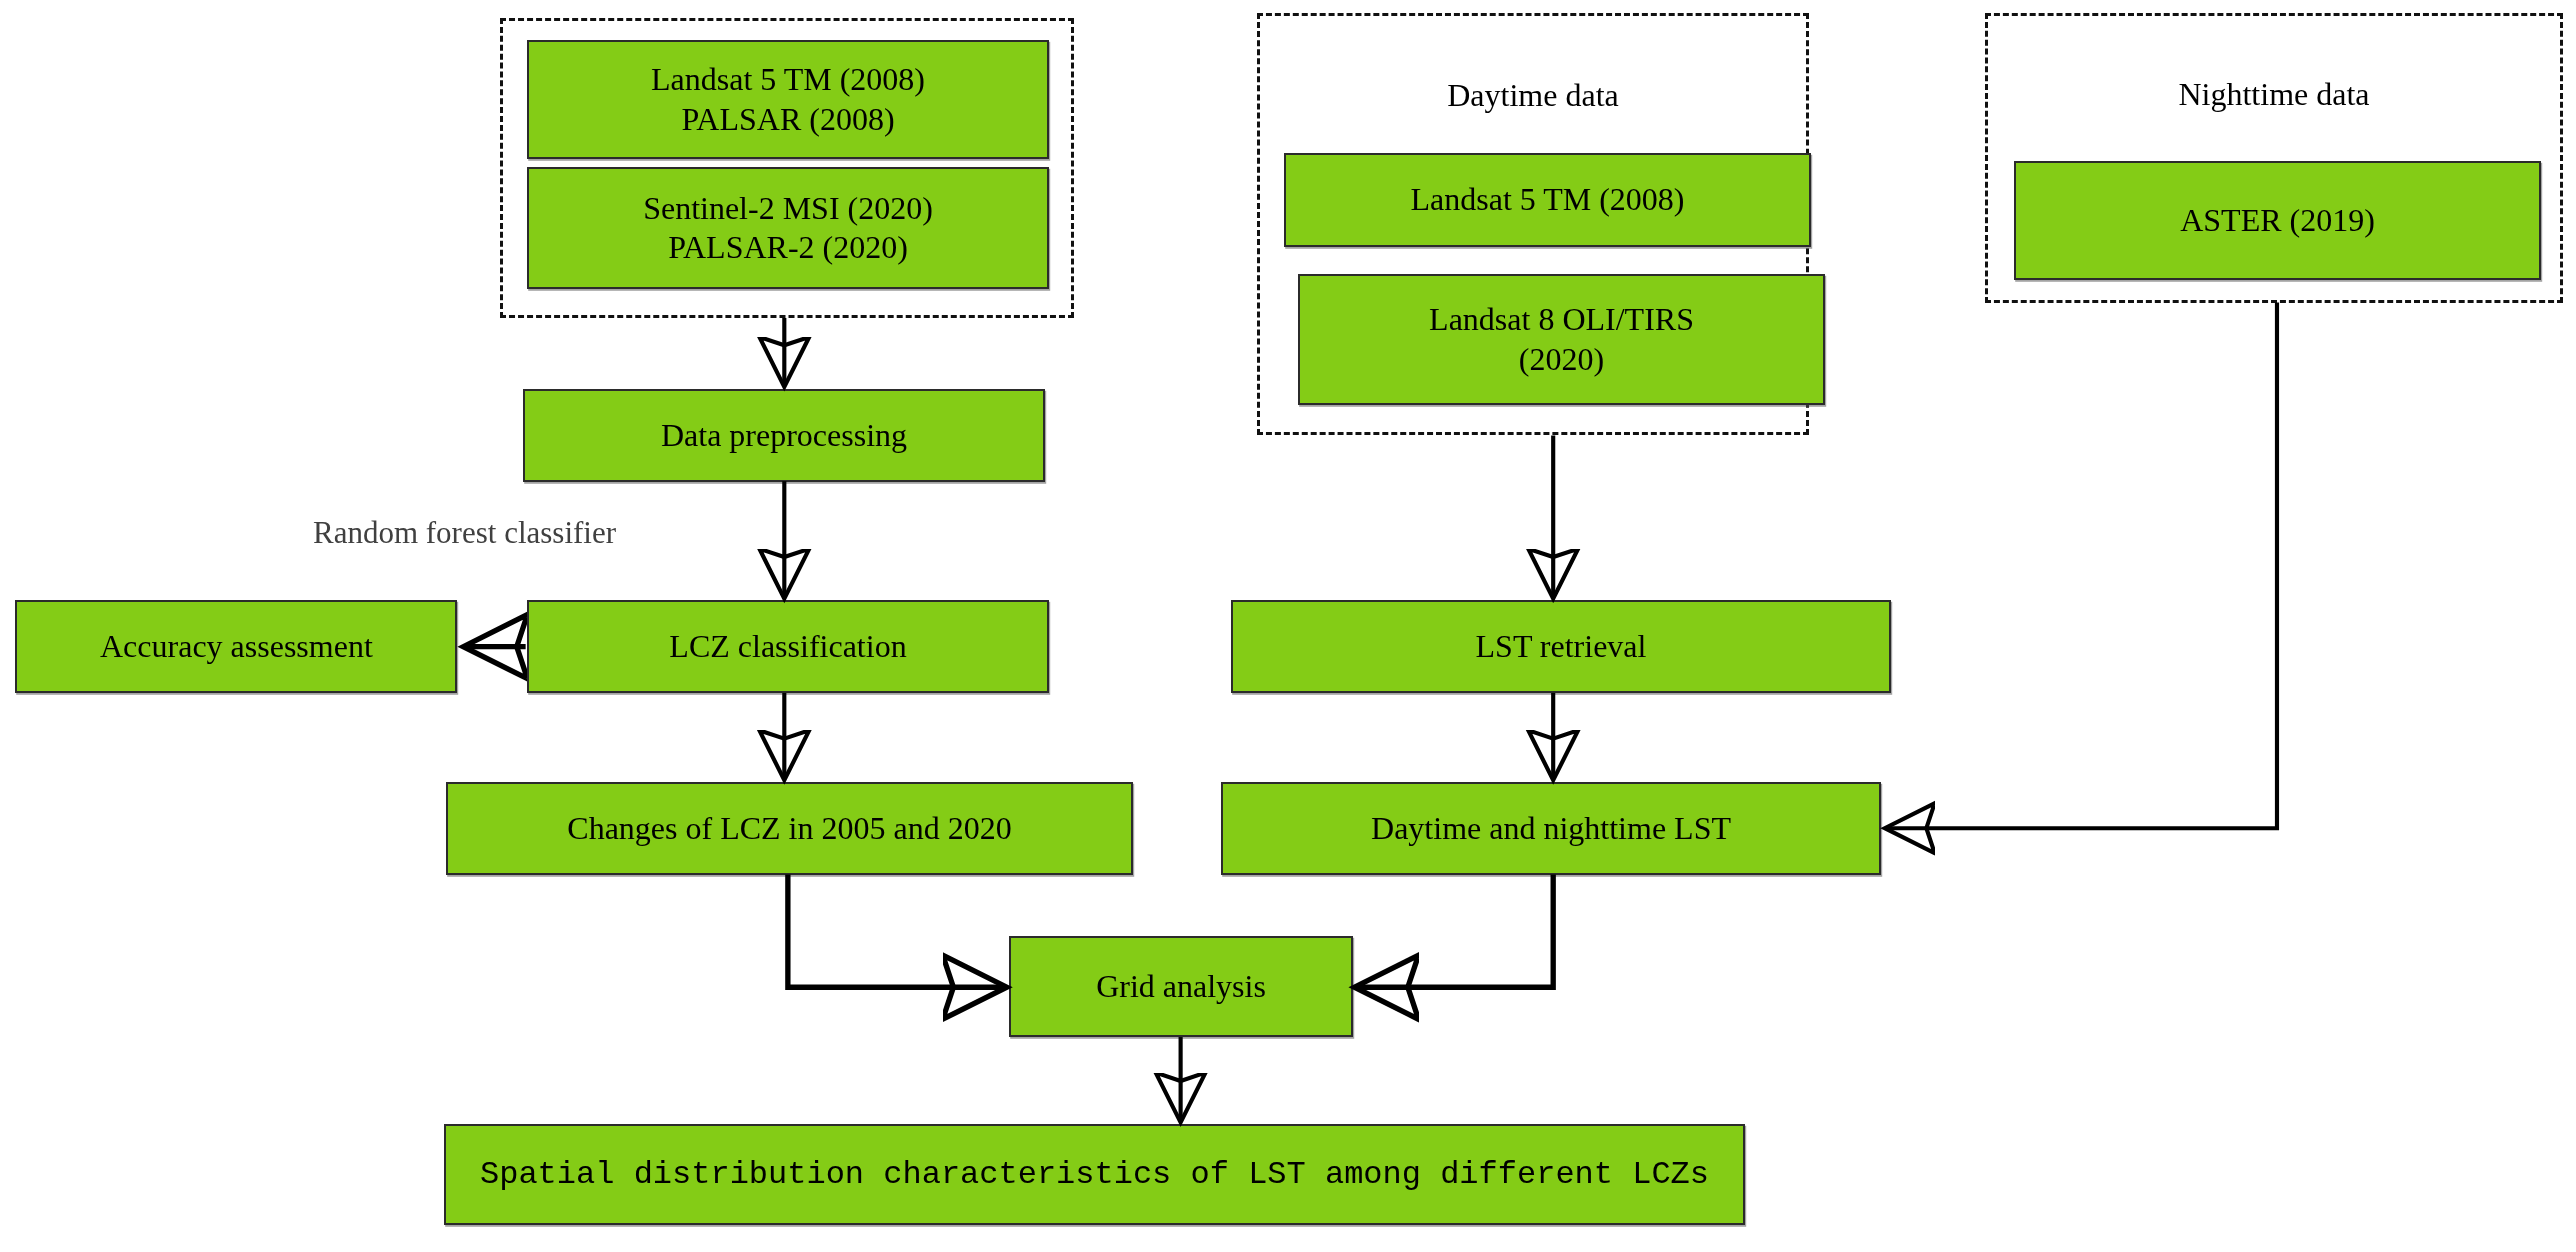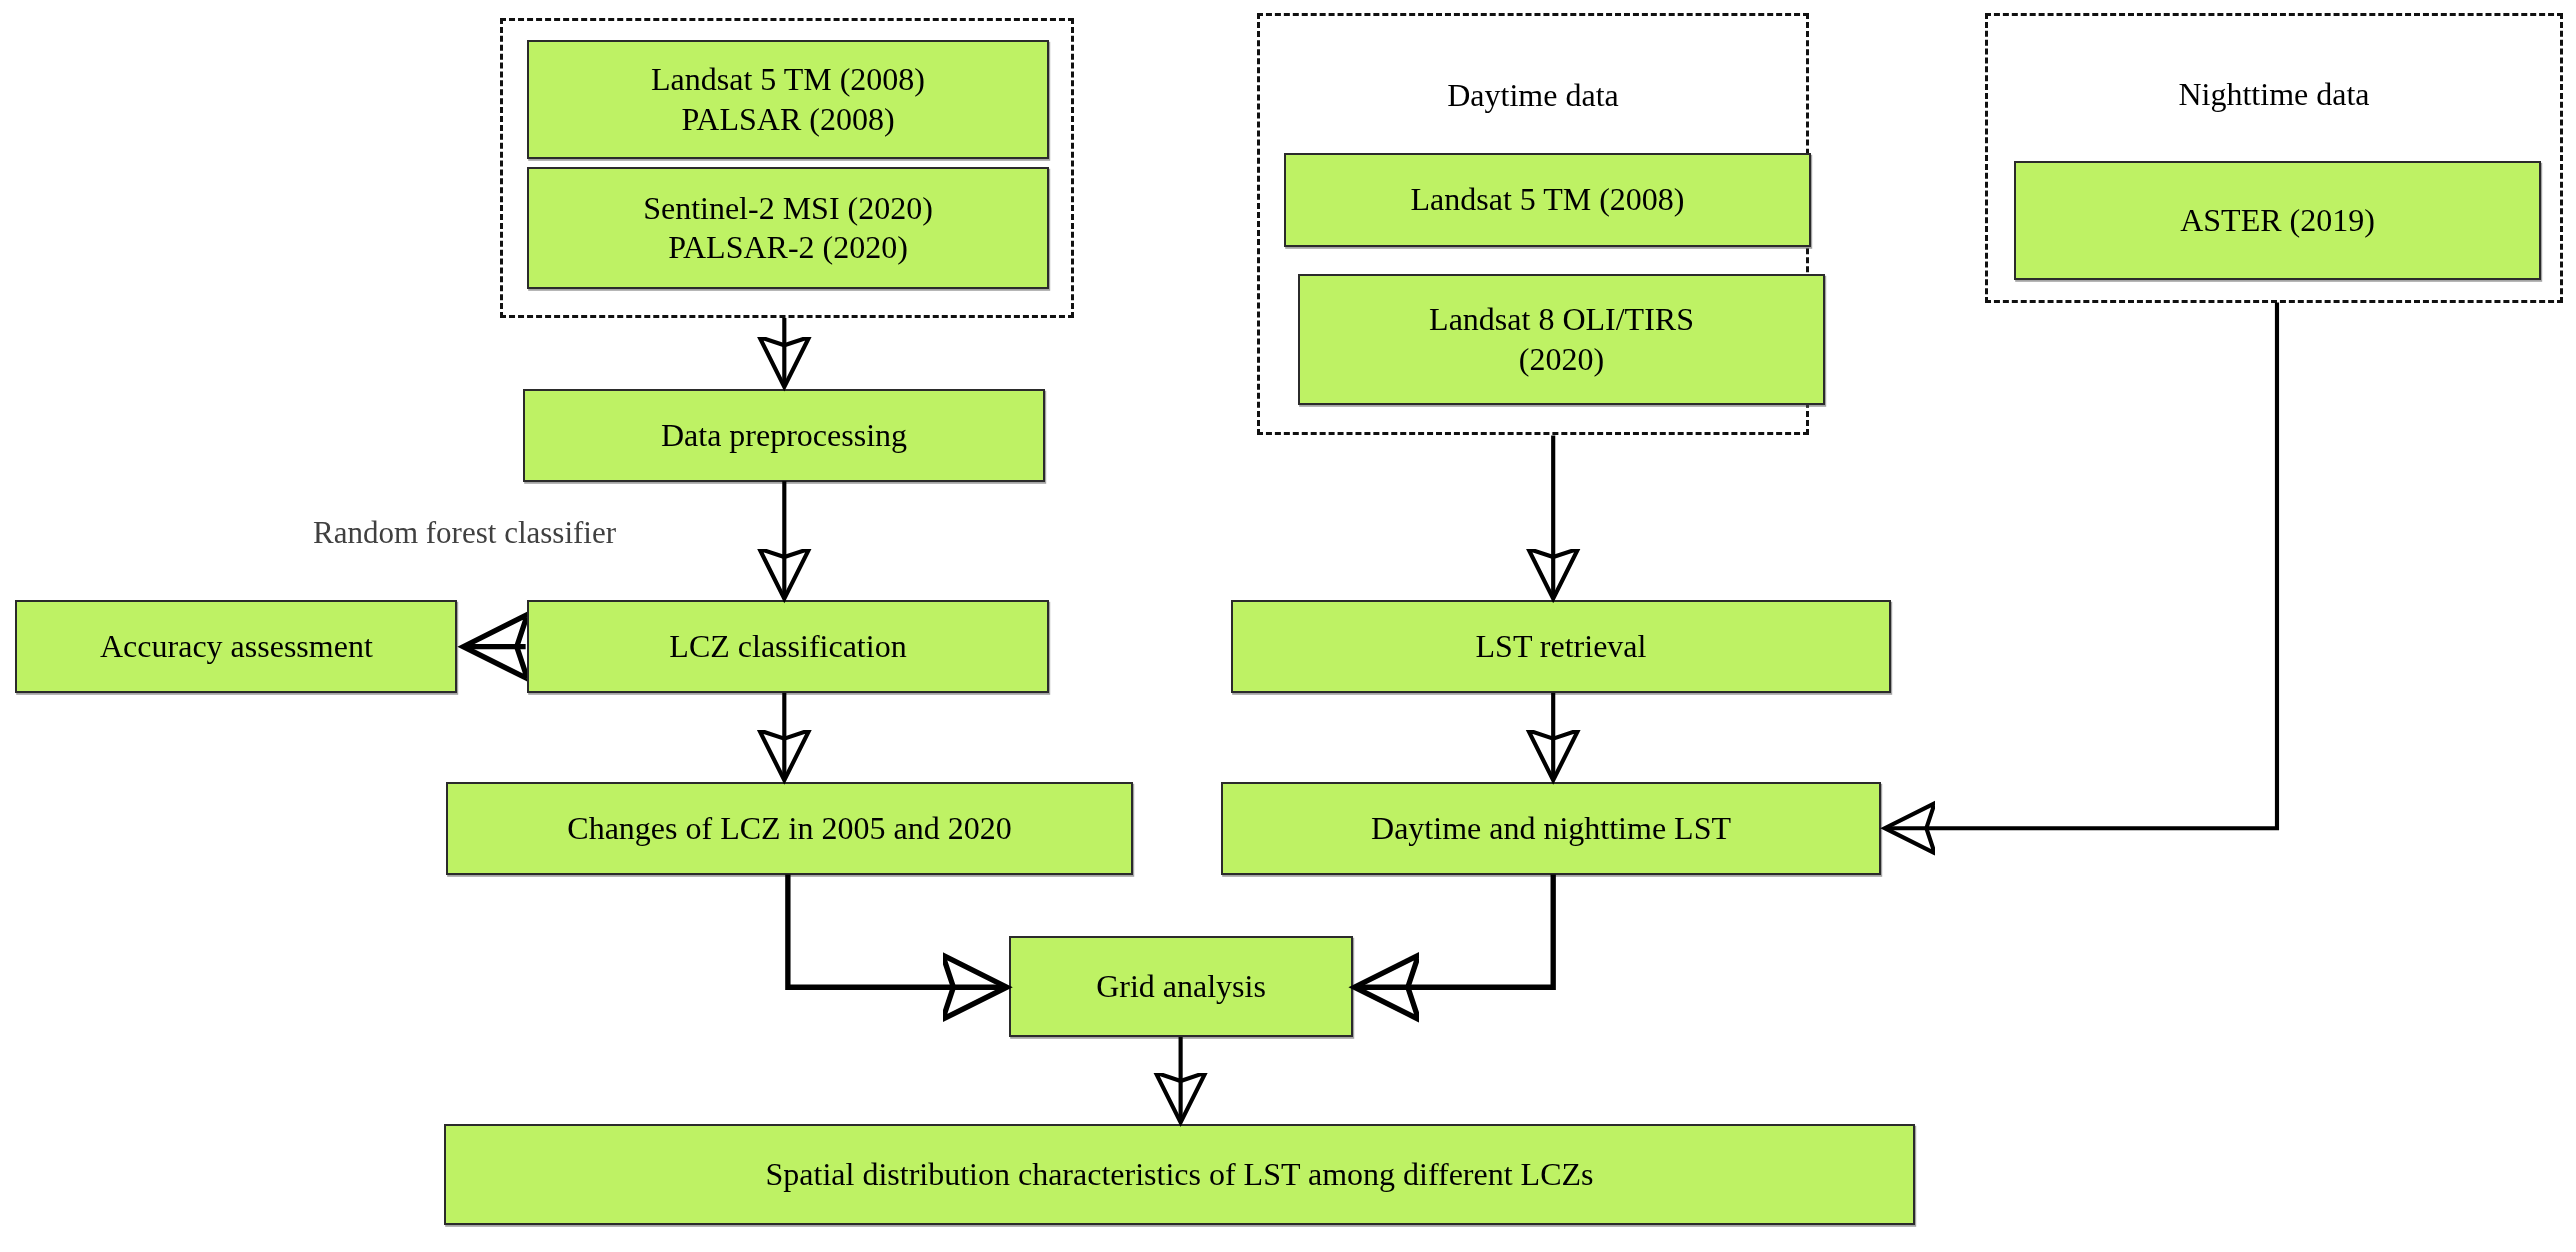--- a/index.html
+++ b/index.html
@@ -23,21 +23,21 @@
     text-align:center;
     font-size:32px;
     line-height:1.15;
     color:#000;
     white-space:nowrap;
   }
   .node{
     position:absolute;
     box-sizing:border-box;
     border:2.4px solid #2b2b2b;
-    background:#bef264;
+    background:#84cc16;
     display:flex;
     align-items:center;
     justify-content:center;
     text-align:center;
     font-size:32px;
     line-height:1.22;
     color:#000000;
     padding:18px 6px;
     box-shadow:1.2px 1.8px 0 rgba(90,90,90,0.55);
   }
@@ -116,21 +116,21 @@
   <div class="node" style="left:15.4px;top:600px;width:442px;height:93px;">Accuracy assessment</div>
 
   <div class="node" style="left:446px;top:782px;width:687px;height:93px;">Changes of LCZ in 2005 and 2020</div>
 
   <div class="node" style="left:1223px;top:600px;width:660px;height:93px;margin-left:8px;">LST retrieval</div>
 
   <div class="node" style="left:1221px;top:782px;width:660px;height:93px;">Daytime and nighttime LST</div>
 
   <div class="node" style="left:1009px;top:936px;width:344px;height:101px;">Grid analysis</div>
 
-  <div class="node" style="left:444px;top:1124px;width:1471px;height:101px;">Spatial distribution characteristics of LST among different LCZs</div>
+  <div class="node" style="left:444px;top:1124px;width:1301px;height:101px;font-family:Liberation Mono, monospace;">Spatial distribution characteristics of LST among different LCZs</div>
 
   <div class="edge-label" style="left:313px;top:515px;">Random forest classifier</div>
 
   <svg class="edges" viewBox="0 0 4342 2112">
     <defs>
       <marker id="arrow" markerWidth="14" markerHeight="14" refX="11" refY="7" orient="auto" markerUnits="strokeWidth">
         <path d="M0,1 L12,7 L0,13 L2,7 Z" fill="#000000"></path>
       </marker>
     </defs>
 

